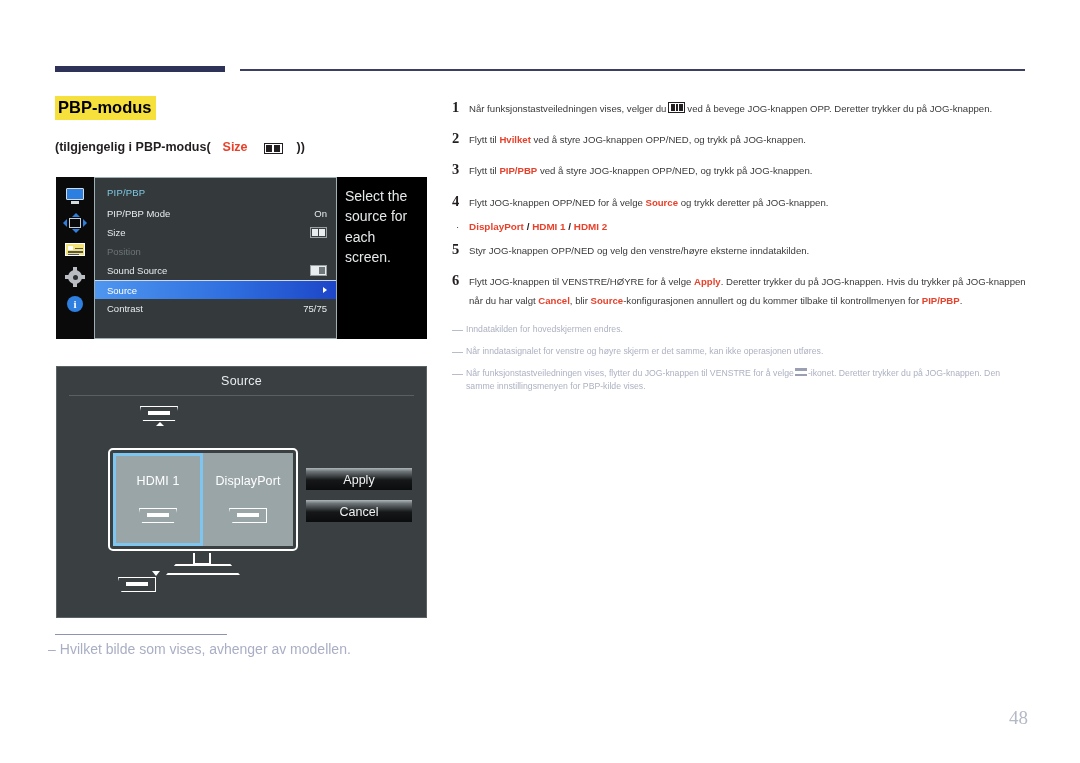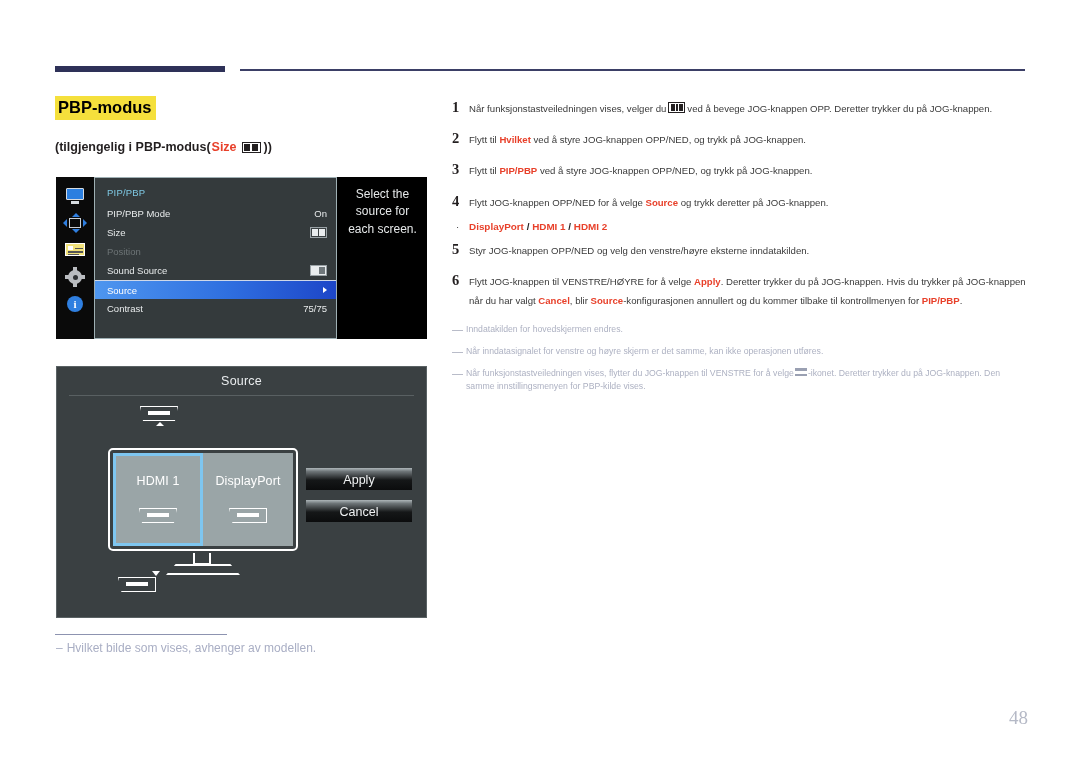--- a/index.html
+++ b/index.html
@@ -23,21 +23,21 @@
 
   
   .title {
     position: absolute; left: 55px; top: 96px;
     font-size: 16.5px; font-weight: bold; color: #000000;
     background: #f5e03c; padding: 2px 4px 3px 3px; line-height: 1.15;
   }
   .subtitle {
     position: absolute; left: 55px; top: 140px;
     font-size: 12.5px; font-weight: bold; color: #231f20;
-    white-space: nowrap; display: flex; align-items: center; gap: 1px;
+    white-space: nowrap; display: flex; align-items: flex-end; gap: 12px;
   }
   .subtitle .red { color: #e8402a; }
   .pbp-inline-icon {
     display: inline-block; width: 19px; height: 11px;
     border: 1.6px solid #231f20; background: #ffffff;
     margin: 0 2px 0 4px; position: relative; vertical-align: -1px;
   }
   .pbp-inline-icon::before, .pbp-inline-icon::after {
     content: ""; position: absolute; top: 1px; bottom: 1px;
     width: 6.2px; background: #231f20;
@@ -162,23 +162,22 @@
     display: inline-block; width: 17px; height: 11px;
     border: 1.3px solid #9aa2a6; background: #e9ecee; position: relative;
   }
   .sound-icon b {
     position: absolute; right: 1.2px; top: 1.2px; bottom: 1.2px;
     width: 5.6px; background: #70787c;
   }
 
   .osd-tip {
     width: 90px; flex: 0 0 90px; background: #000000;
-    color: #e6e9ea; font-size: 12px; line-height: 1.45;
+    color: #e6e9ea; font-size: 14px; line-height: 1.45;
     padding: 9px 7px 0 8px;
-    text-align: center;
   }
 
   
   .srcdlg {
     position: absolute; left: 56px; top: 366px;
     width: 371px; height: 252px; background: #3a4042;
     border: 1px solid #5a6264;
   }
   .srcdlg .dtitle {
     text-align: center; color: #e9ecee; font-size: 12.5px;
@@ -254,22 +253,22 @@
     display: flex; align-items: center; justify-content: center;
     padding-top: 2px;
   }
 
   
   .fn-rule {
     position: absolute; left: 55px; top: 634px; width: 172px; height: 1px;
     background: #8d93b0;
   }
   .fn-left {
-    position: absolute; left: 56px; top: 641px;
-    font-size: 12px; color: #a9aec4; white-space: nowrap;
+    position: absolute; left: 48px; top: 641px;
+    font-size: 14px; color: #a9aec4; white-space: nowrap;
   }
   .fn-left .dash { margin-right: 4px; }
 
   
   .rcol { position: absolute; left: 452px; top: 100px; width: 578px; }
   .intro { font-size: 9.6px; color: #3a3a3a; margin-bottom: 14px; }
   .step { display: flex; margin-bottom: 12.5px; }
   .step .num {
     width: 17px; flex: 0 0 17px; font-size: 14.5px; color: #231f20;
     font-weight: bold; line-height: 1; text-align: left;

